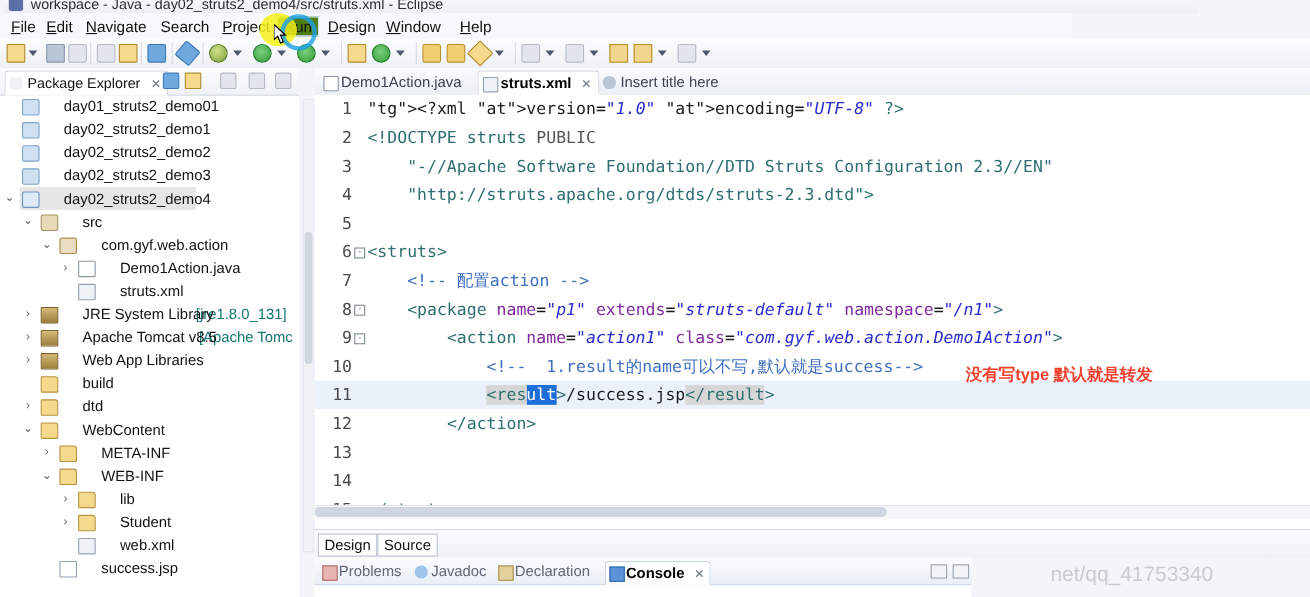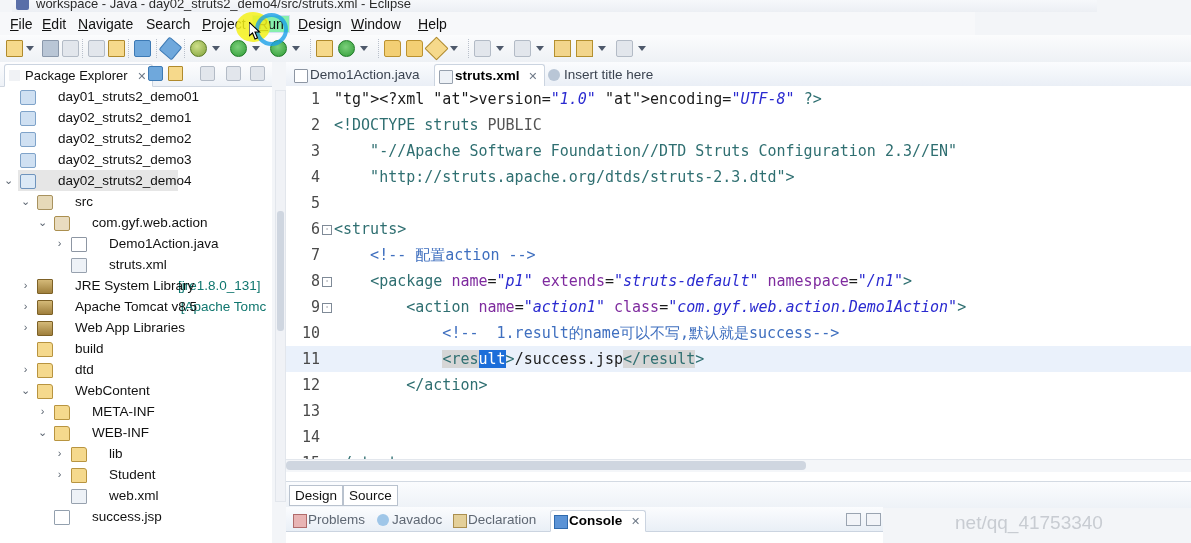--- a/index.html
+++ b/index.html
@@ -7,21 +7,21 @@
     width:1191px;height:543px;overflow:hidden;
     background:#f3f5f8;
     font-family:"Liberation Sans","DejaVu Sans",sans-serif;
     font-size:13px;color:#1b1b1b;
     -webkit-font-smoothing:antialiased;
   }
   .app{position:relative;width:1191px;height:543px;}
 
   
   .titlebar{
-    position:absolute;left:12px;top:0;width:1085px;height:12px;
+    position:absolute;left:4px;top:0;width:1085px;height:12px;
     background:linear-gradient(#f6f8fb,#eceff4);
     overflow:hidden;
   }
   .titlebar .ttext{
     position:absolute;left:24px;top:-4px;white-space:nowrap;
     font-size:13px;color:#2b2b2b;
   }
   .titlebar .tico{
     position:absolute;left:4px;top:-3px;width:13px;height:13px;
     background:#5a6fa8;border-radius:2px;
@@ -31,21 +31,21 @@
   .menubar{
     position:absolute;left:0;top:12px;width:975px;height:23px;
     background:#f7f8fa;
   }
   .menu{
     position:absolute;top:3px;height:18px;line-height:18px;
     padding:0 6px;font-size:14px;color:#111;white-space:nowrap;cursor:default;
   }
   .menu u{text-decoration:underline;}
   .menu.active{
-    background:#86efac;border:1px solid #cfe0f2;
+    background:#4d7c0f;border:1px solid #cfe0f2;
     padding:0 5px;height:16px;line-height:16px;top:3px;
   }
 
   
   .toolbar{
     position:absolute;left:0;top:35px;width:1191px;height:27px;
     background:linear-gradient(#fbfcfd,#eef1f5);
     border-bottom:1px solid #d8dde4;
   }
   .tbitem{position:absolute;top:5px;width:17px;height:17px;}
@@ -475,20 +475,21 @@
         <div class="cline"><span class="gut">6</span><span class="fold">-</span><span class="ct"><span class="tg">&lt;struts</span><span class="tg">&gt;</span></span></div>
         <div class="cline"><span class="gut">7</span><span class="ct"><span class="cm">    &lt;!-- 配置action --&gt;</span></span></div>
         <div class="cline"><span class="gut">8</span><span class="fold">-</span><span class="ct">    <span class="tg">&lt;package</span> <span class="at">name</span>=<span class="st">"p1"</span> <span class="at">extends</span>=<span class="st">"struts-default"</span> <span class="at">namespace</span>=<span class="st">"/n1"</span><span class="tg">&gt;</span></span></div>
         <div class="cline"><span class="gut">9</span><span class="fold">-</span><span class="ct">        <span class="tg">&lt;action</span> <span class="at">name</span>=<span class="st">"action1"</span> <span class="at">class</span>=<span class="st">"com.gyf.web.action.Demo1Action"</span><span class="tg">&gt;</span></span></div>
         <div class="cline"><span class="gut">10</span><span class="ct"><span class="cm">            &lt;!--  1.result的name可以不写,默认就是success--&gt;</span></span></div>
         <div class="cline hl"><span class="gut">11</span><span class="ct">            <span class="occ"><span class="tg">&lt;res</span><span class="selword">ult</span></span><span class="tg">&gt;</span>/success.jsp<span class="occ"><span class="tg">&lt;/result</span></span><span class="tg">&gt;</span></span></div>
         <div class="cline"><span class="gut">12</span><span class="ct">        <span class="tg">&lt;/action</span><span class="tg">&gt;</span></span></div>
         <div class="cline"><span class="gut">13</span></div>
         <div class="cline"><span class="gut">14</span><span class="ct"></span></div>
         <div class="cline"><span class="gut">15</span><span class="ct"><span class="tg">&lt;/struts</span><span class="tg">&gt;</span></span></div>
+        <div class="note" style="left:592px;top:245px">没有写type 默认就是转发</div>
         <div class="hscroll">
         <div class="ht"></div>
       </div>
       </div>
 
     <div class="dsbar">
       <div class="dstab" style="left:3px">Design</div>
       <div class="dstab" style="left:57px">Source</div>
     </div>
   </div>

